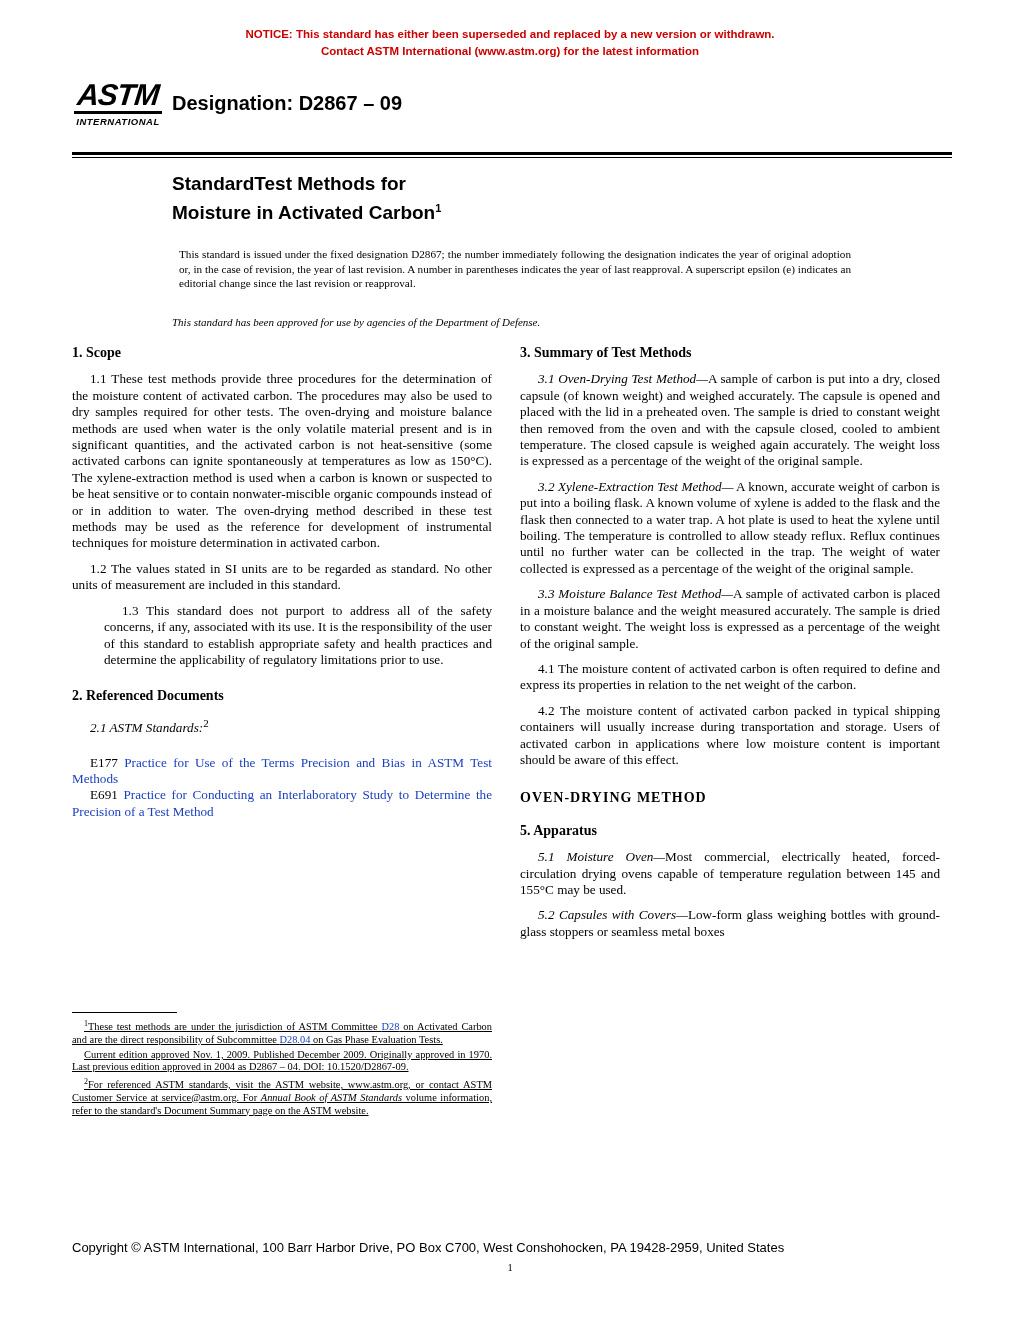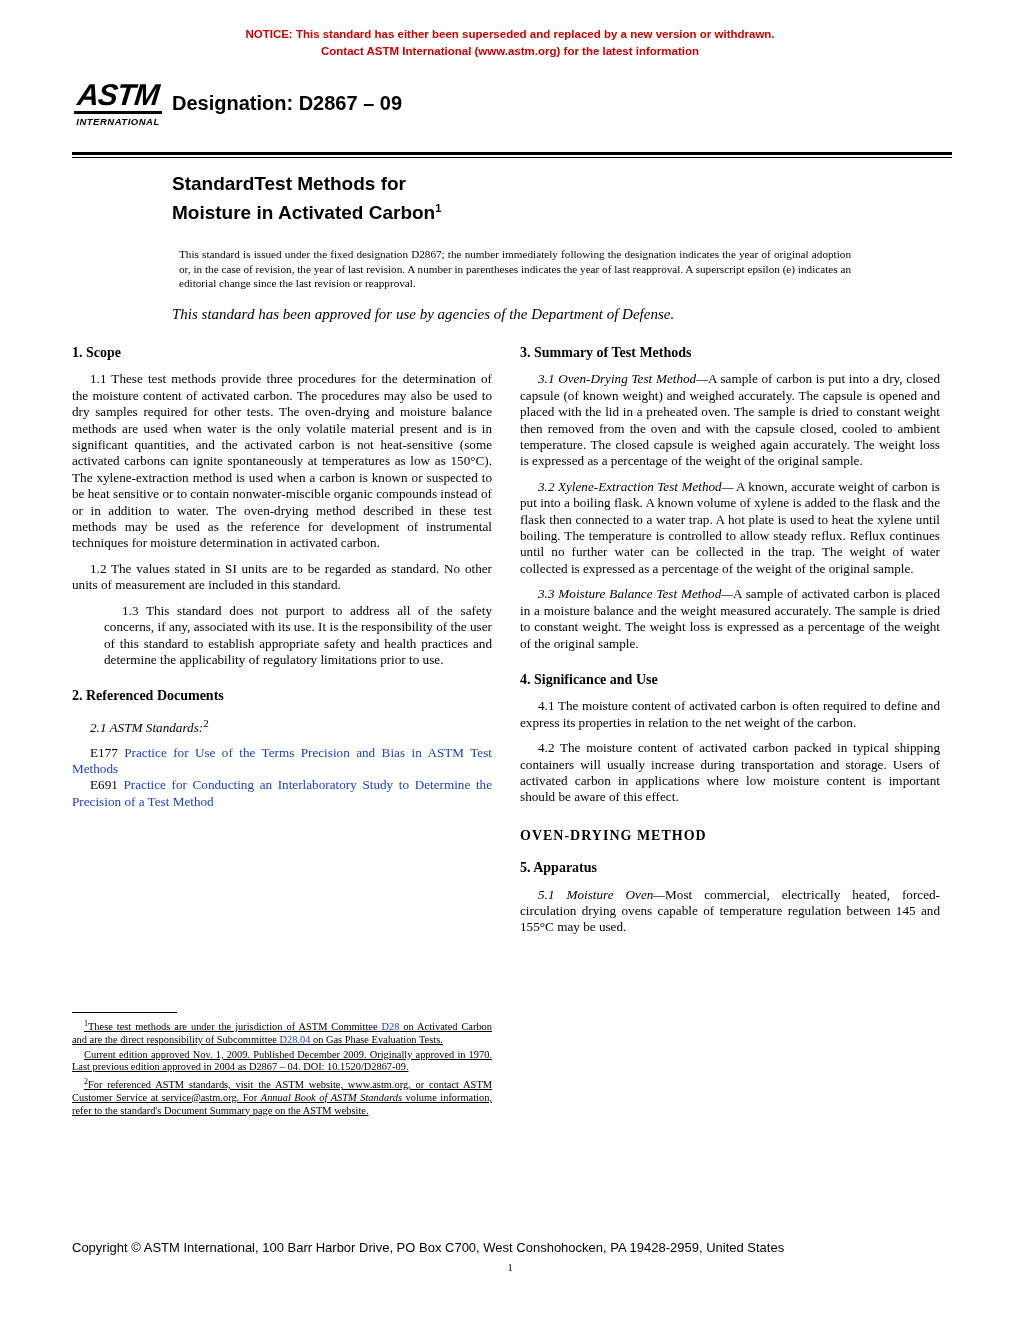--- a/index.html
+++ b/index.html
@@ -119,23 +119,23 @@
   .preamble {
     margin-top: 22px;
     font-family: "Liberation Serif", serif;
     font-size: 11.2px;
     line-height: 14.4px;
     text-align: justify;
     width: 672px;
     margin-left: 7px;
   }
   .dod {
-    margin-top: 16px;
-    font-style: italic;
-    font-size: 15px;
+    margin-top: 24px;
+    font-style: italic;
+    font-size: 11px;
     line-height: 14px;
   }
   
   .col {
     position: absolute;
     top: 345px;
     width: 420px;
     font-size: 13.2px;
     line-height: 16.4px;
     text-align: justify;
@@ -163,21 +163,21 @@
   .method-head {
     text-align: left;
     font-family: "Liberation Serif", serif;
     font-weight: bold;
     font-size: 14px;
     letter-spacing: 1px;
     margin: 22px 0 16px 0;
   }
   .ref-head {
     text-indent: 18px;
-    margin: 0 0 8px 0;
+    margin: 0 0 18px 0;
     font-style: italic;
   }
   .ref-head sup { font-style: normal; }
   .ref-link {
     color: #1a3fbf;
     display: block;
     text-indent: 18px;
     line-height: 16.4px;
   }
   .ref-link .code { color: #000000; }
@@ -280,29 +280,31 @@
     <p class="para">
       <span class="sublabel">3.1 Oven-Drying Test Method—</span><span>A sample of carbon is put into a dry, closed capsule (of known weight) and weighed accurately. The capsule is opened and placed with the lid in a preheated oven. The sample is dried to constant weight then removed from the oven and with the capsule closed, cooled to ambient temperature. The closed capsule is weighed again accurately. The weight loss is expressed as a percentage of the weight of the original sample.</span>
     </p>
     <p class="para">
       <span class="sublabel">3.2 Xylene-Extraction Test Method—</span><span> A known, accurate weight of carbon is put into a boiling flask. A known volume of xylene is added to the flask and the flask then connected to a water trap. A hot plate is used to heat the xylene until boiling. The temperature is controlled to allow steady reflux. Reflux continues until no further water can be collected in the trap. The weight of water collected is expressed as a percentage of the weight of the original sample.</span>
     </p>
     <p class="para">
       <span class="sublabel">3.3 Moisture Balance Test Method—</span><span>A sample of activated carbon is placed in a moisture balance and the weight measured accurately. The sample is dried to constant weight. The weight loss is expressed as a percentage of the weight of the original sample.</span>
     </p>
 
-    <h2 class="sec spaced">4.  Significance and Use</h2>
     <p class="para">4.1 The moisture content of activated carbon is often required to define and express its properties in relation to the net weight of the carbon.</p>
     <p class="para">4.2 The moisture content of activated carbon packed in typical shipping containers will usually increase during transportation and storage. Users of activated carbon in applications where low moisture content is important should be aware of this effect.</p>
 
     <div class="method-head">OVEN-DRYING  METHOD</div>
 
     <h2 class="sec">5.  Apparatus</h2>
     <p class="para">
       <span class="sublabel">5.1 Moisture Oven—</span><span>Most commercial, electrically heated, forced-circulation drying ovens capable of temperature regulation between 145 and 155°C may be used.</span>
+    </p>
+    <p class="para">
+      <span class="sublabel">5.2 Capsules with Covers—</span><span>Low-form glass weighing bottles with ground-glass stoppers or seamless metal boxes</span>
     </p>
   </div>
 
   <div class="footnote-rule"></div>
   <div class="footnotes">
     <p class="fn-indent">
       <sup>1</sup><span>These test methods are under the jurisdiction of ASTM Committee </span><span class="blue">D28</span><span> on Activated Carbon and are the direct responsibility of Subcommittee </span><span class="blue">D28.04</span><span> on Gas Phase Evaluation Tests.</span>
     </p>
     <p class="fn-indent">Current edition approved Nov. 1, 2009. Published December 2009. Originally approved in 1970. Last previous edition approved in 2004 as D2867 – 04. DOI: 10.1520/D2867-09.</p>
     <p class="fn-indent">

